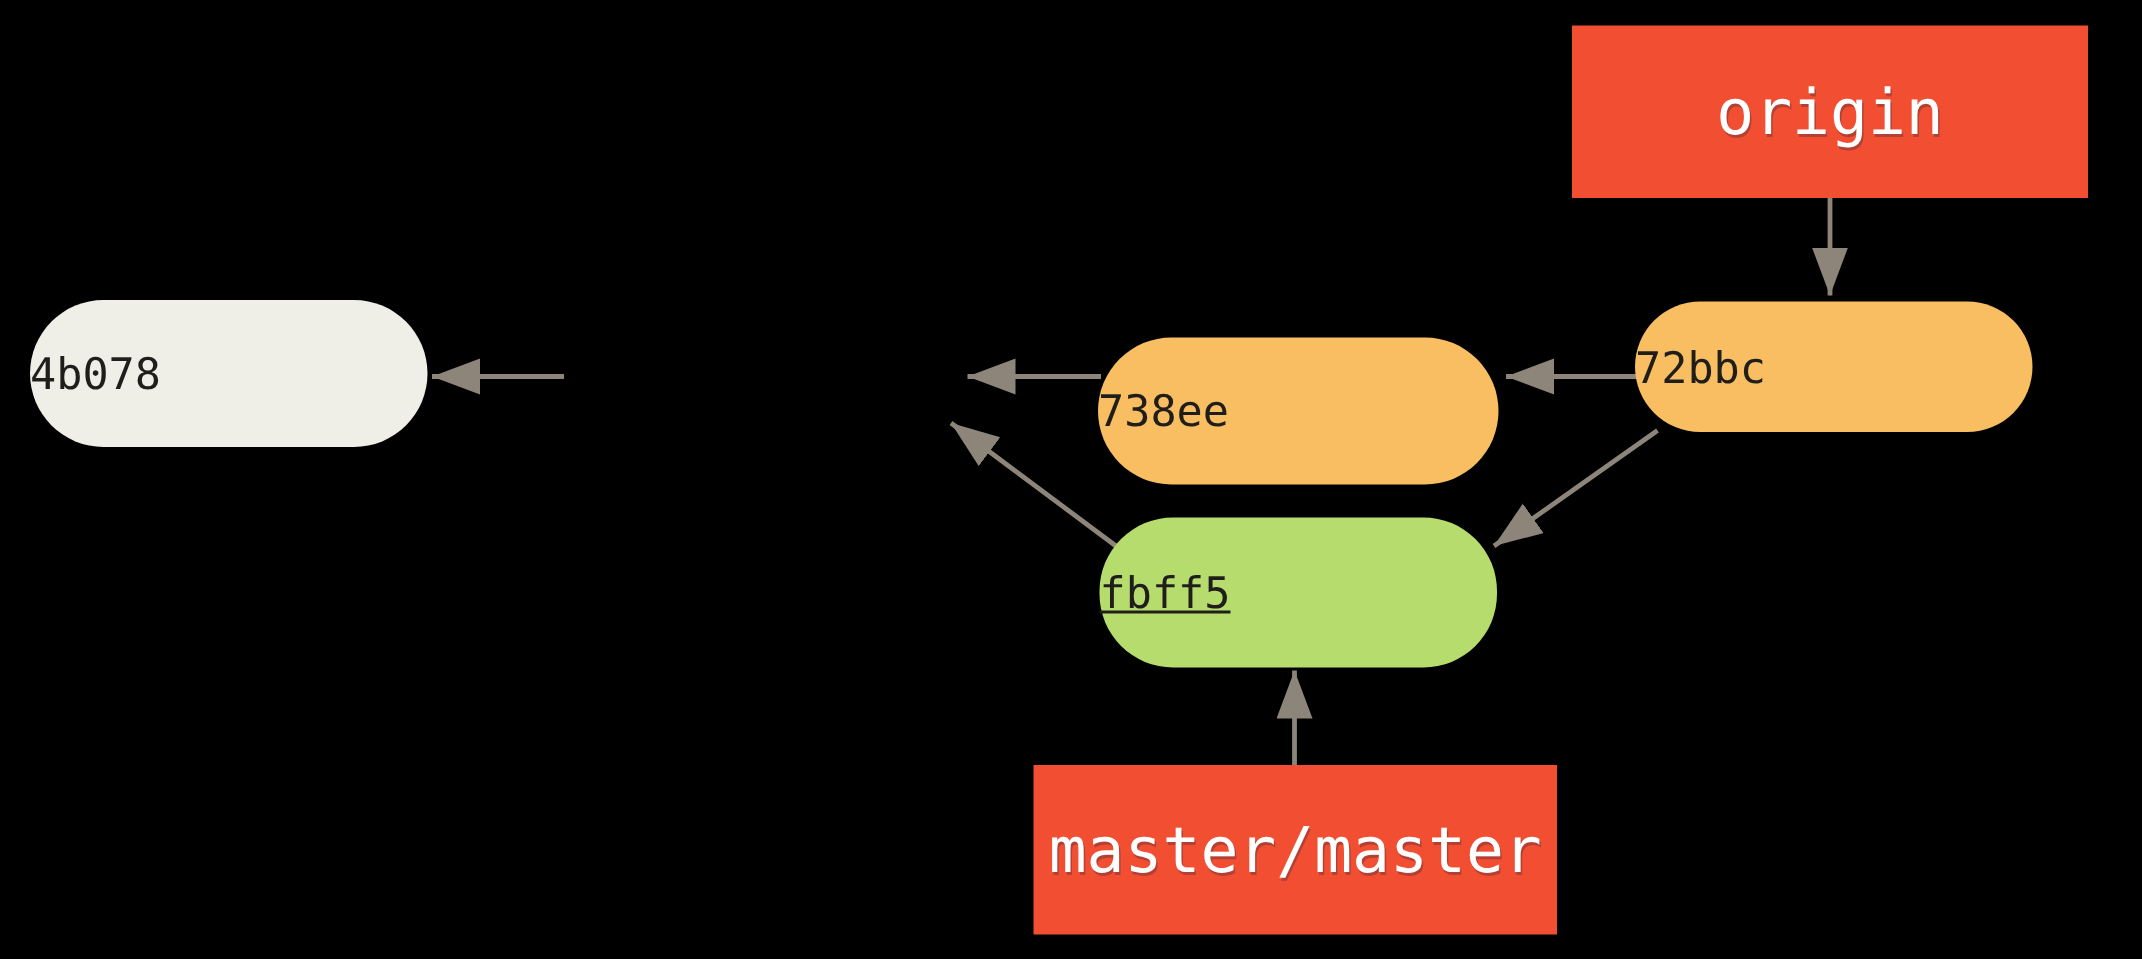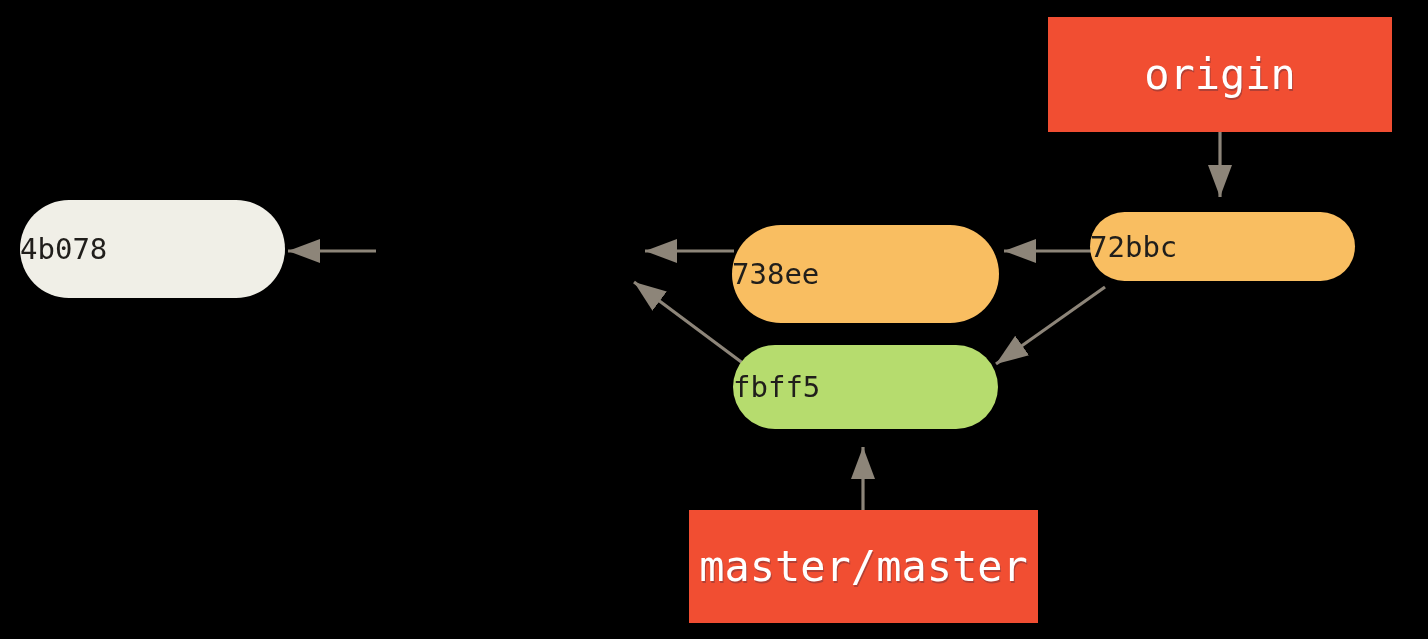--- a/index.html
+++ b/index.html
@@ -47,22 +47,22 @@
     color: #ffffff;
     font-size: 42px;
     z-index: 2;
     text-shadow: 1px 2px 0 rgba(60,40,60,0.35);
   }
 
   
   #node-4b078 { left: 20px;   top: 200px; width: 265px; height: 98px; }
   #node-1edee { left: 374px;  top: 201px; width: 266px; height: 98px; }
   #node-738ee { left: 732px;  top: 201px; width: 267px; height: 98px; margin-top: 24px; }
-  #node-72bbc { left: 1090px; top: 212px; width: 265px; height: 69px; }
-  #node-fbff5 { left: 733px;  top: 345px; width: 265px; height: 84px; }
+  #node-72bbc { left: 1090px; top: 201px; width: 265px; height: 87px; }
+  #node-fbff5 { left: 733px;  top: 345px; width: 265px; height: 100px; text-decoration: underline; }
 
   #label-master { left: 1048px; top: 17px;  width: 344px; height: 115px; }
   #label-origin-master { left: 689px; top: 510px; width: 349px; height: 113px; }
 </style>
 </head>
 <body>
 
 <div id="canvas">
 
   <svg id="edges-layer" viewBox="0 0 1428 639" xmlns="http://www.w3.org/2000/svg">

